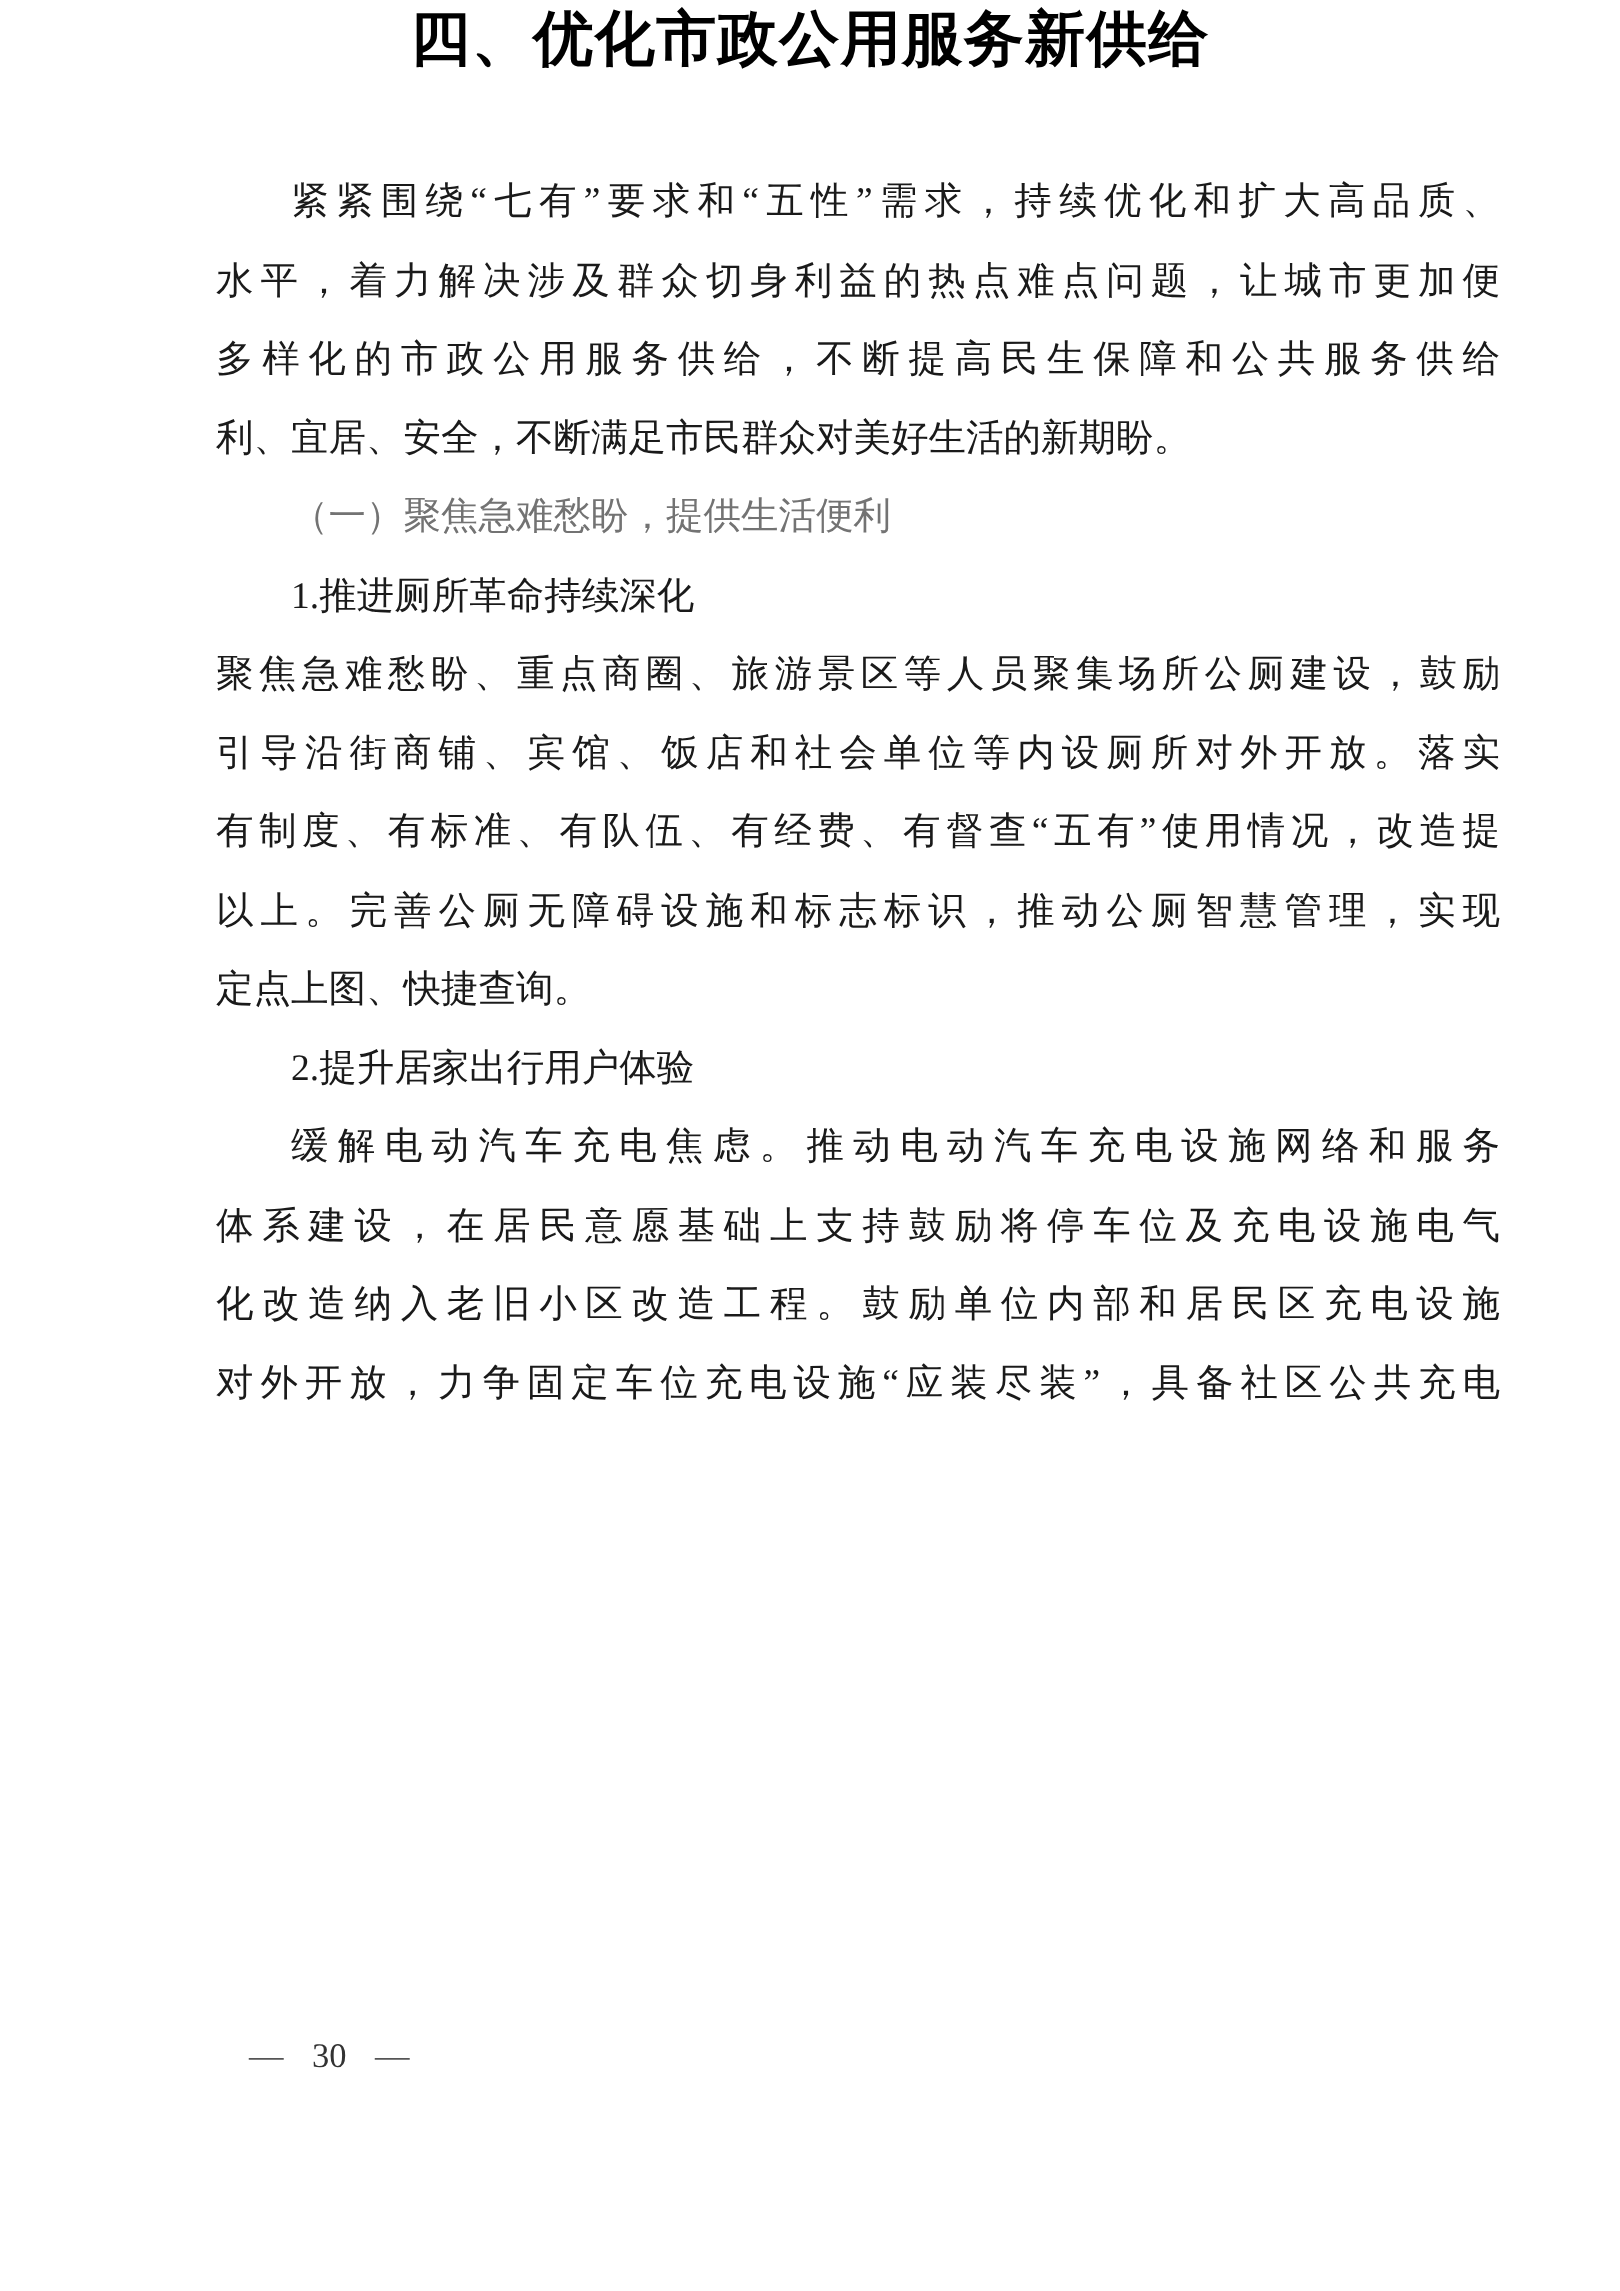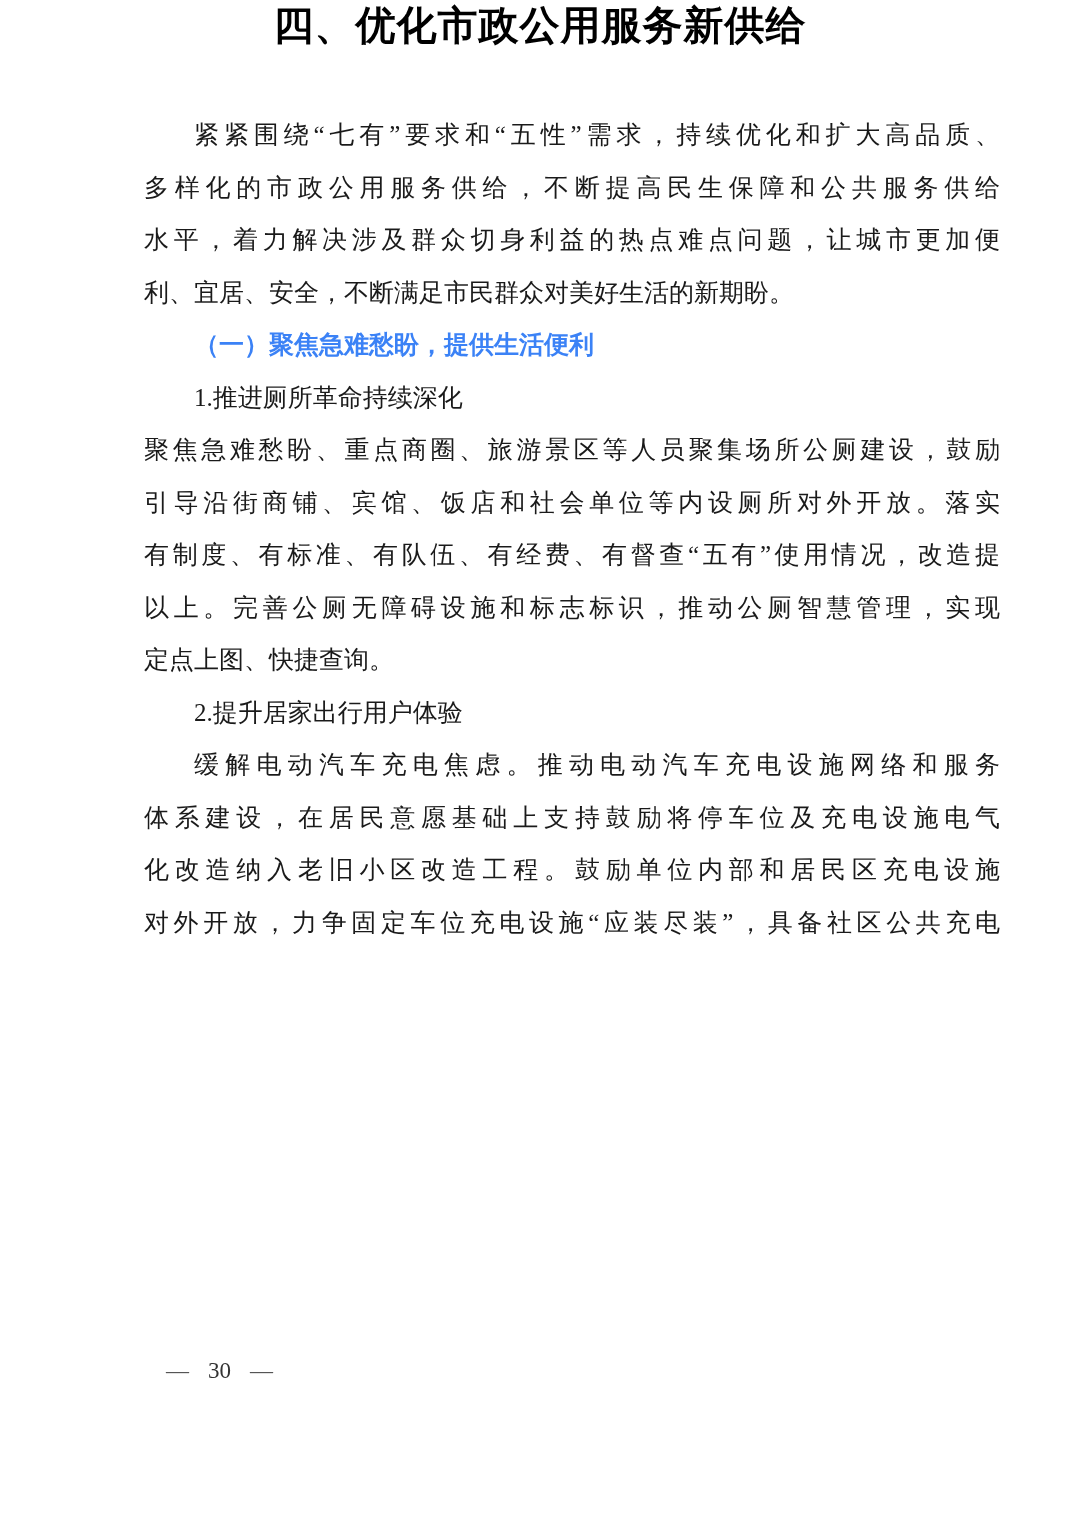--- a/index.html
+++ b/index.html
@@ -40,22 +40,22 @@
     text-align: justify;
     text-align-last: justify;
     text-justify: inter-character;
   }
   .text-line.first-line,
   .heading1,
   .heading2 {
     text-indent: 2em;
   }
   .heading1 {
-    font-weight: bold;
-    color: #3b82f6;
+    font-weight: normal;
+    color: #737373;
   }
   .page-footer {
     position: absolute;
     left: 166px;
     top: 1356px;
     display: flex;
     align-items: center;
     gap: 19px;
     font-size: 23px;
     line-height: 30px;
@@ -68,22 +68,22 @@
 </head>
 <body>
 
 <div class="page">
 
   <div class="doc-title">四、优化市政公用服务新供给</div>
 
   <div class="doc-body">
       <div class="paragraph">
         <div class="text-line first-line fill">紧紧围绕“七有”要求和“五性”需求，持续优化和扩大高品质、</div>
+        <div class="text-line fill">水平，着力解决涉及群众切身利益的热点难点问题，让城市更加便</div>
         <div class="text-line fill">多样化的市政公用服务供给，不断提高民生保障和公共服务供给</div>
-        <div class="text-line fill">水平，着力解决涉及群众切身利益的热点难点问题，让城市更加便</div>
         <div class="text-line">利、宜居、安全，不断满足市民群众对美好生活的新期盼。</div>
       </div>
       <div class="heading1">（一）聚焦急难愁盼，提供生活便利</div>
       <div class="heading2">1.推进厕所革命持续深化</div>
       <div class="paragraph">
         <div class="text-line fill">聚焦急难愁盼、重点商圈、旅游景区等人员聚集场所公厕建设，鼓励</div>
         <div class="text-line fill">引导沿街商铺、宾馆、饭店和社会单位等内设厕所对外开放。落实</div>
         <div class="text-line fill">有制度、有标准、有队伍、有经费、有督查“五有”使用情况，改造提</div>
         <div class="text-line fill">以上。完善公厕无障碍设施和标志标识，推动公厕智慧管理，实现</div>
         <div class="text-line">定点上图、快捷查询。</div>

